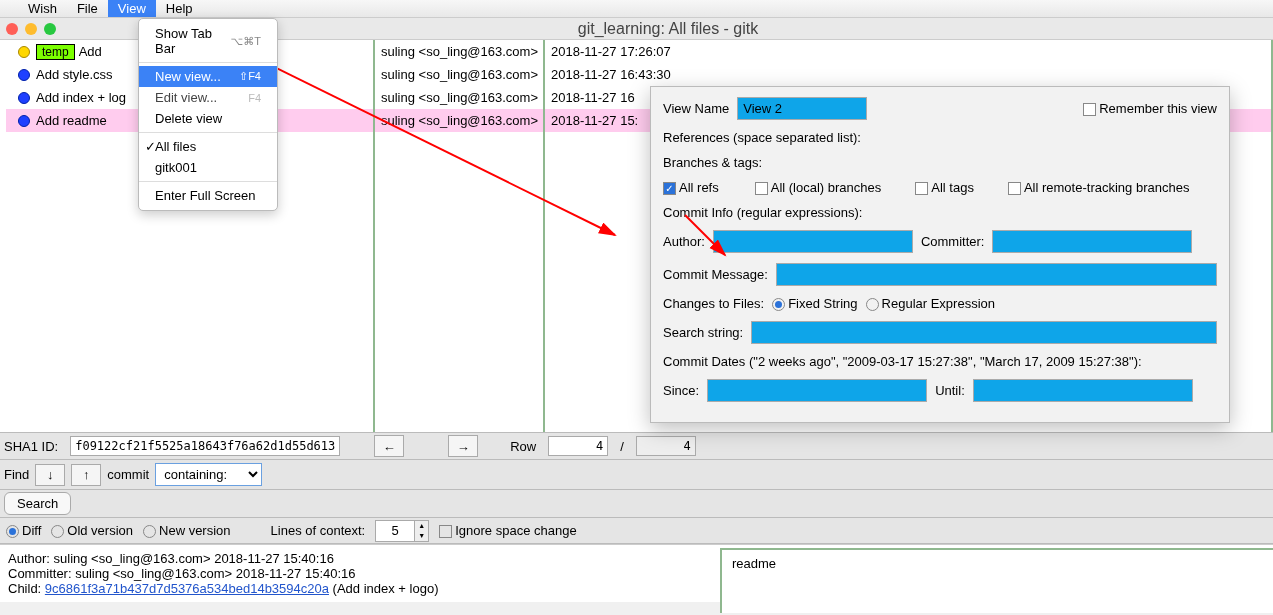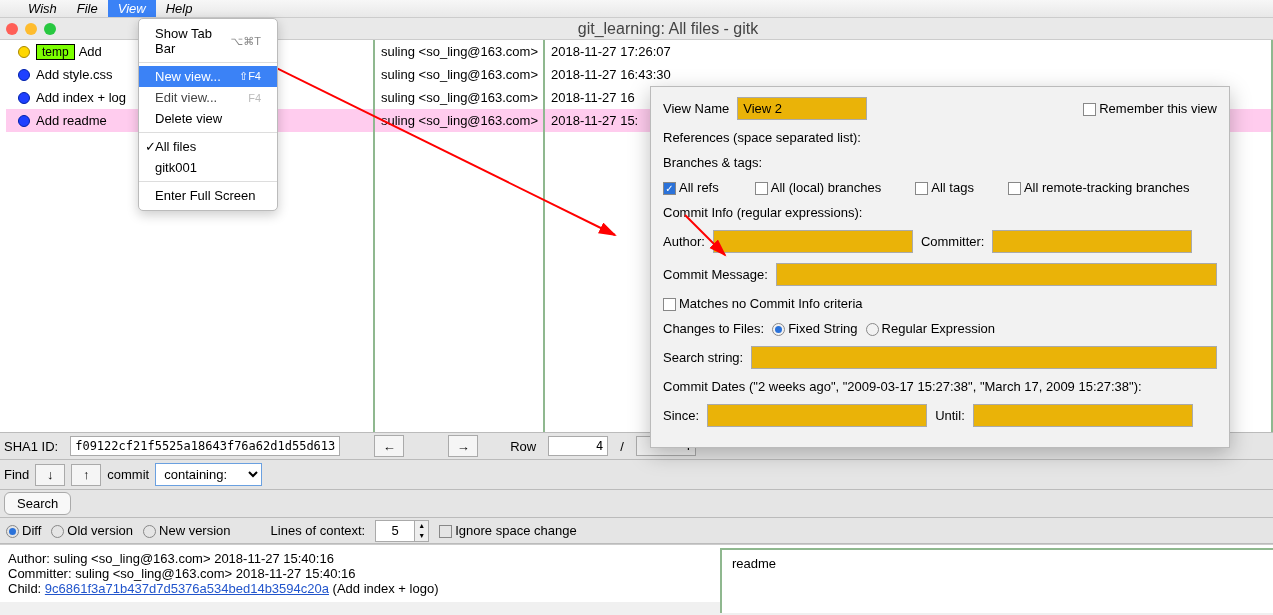--- a/index.html
+++ b/index.html
@@ -1,21 +1,21 @@
 <!DOCTYPE html>
 <html><head>
   <meta charset="utf-8">
   <style>
     * { margin: 0; padding: 0; box-sizing: border-box; font-family: -apple-system, "Helvetica Neue", Arial, sans-serif; font-size: 13px; }
     body { background: #f0f0f0; width: 1273px; height: 615px; overflow: hidden; position: relative; }
     
     
     .menubar { height: 18px; background: linear-gradient(#f7f7f7, #e8e8e8); display: flex; align-items: center; padding-left: 8px; border-bottom: 1px solid #ccc; }
     .menubar .apple { margin-right: 10px; }
-    .menubar .mitem { padding: 1px 10px; cursor: default; font-style: italic; }
+    .menubar .mitem { padding: 1px 10px; cursor: default; }
     .menubar .mitem.active { background: #3b82f6; color: #fff; }
     
     
     .winheader { height: 22px; display: flex; align-items: center; padding-left: 6px; background: #e9e9e9; border-bottom: 1px solid #ccc; }
     .tl { width: 12px; height: 12px; border-radius: 50%; margin-right: 7px; }
     .tl.r { background: #ff5f57; } .tl.y { background: #febc2e; } .tl.g { background: #28c840; }
     .wintitle { flex: 1; text-align: center; color: #444; font-size: 16px; }
     
     
     .dropdown { position: absolute; left: 138px; top: 18px; width: 140px; background: #fff; border: 1px solid #bbb; border-radius: 5px; box-shadow: 0 4px 12px rgba(0,0,0,.2); z-index: 100; padding: 4px 0; }
@@ -67,21 +67,21 @@
     
     .details { padding: 6px 8px; background: #fff; font-size: 12px; border-top: 1px solid #ccc; }
     .details .link { color: #2255cc; text-decoration: underline; }
     
     
     .filepanel { position: absolute; right: 0; top: 548px; width: 553px; height: 65px; background: #fff; border-left: 2px solid #8fb88f; border-top: 2px solid #8fb88f; padding: 6px 10px; }
     
     
     .dialog { position: absolute; left: 650px; top: 86px; width: 580px; background: #f2f2f2; border: 1px solid #bbb; box-shadow: 0 6px 20px rgba(0,0,0,.25); padding: 10px 12px; z-index: 50; }
     .dialog .row { display: flex; align-items: center; margin-bottom: 10px; gap: 8px; flex-wrap: wrap; }
-    .dialog input[type=text] { border: 1px solid #aaa; padding: 3px 5px; background: #eab308; }
+    .dialog input[type=text] { border: 1px solid #aaa; padding: 3px 5px; background: #0ea5e9; }
     .dialog .cbox { background: #fff; }
     .dialog .cbox.on { background: #2b72d9; }
     .dialog .cbox.on::after { content: "✓"; color: #fff; font-size: 10px; display: block; text-align: center; line-height: 11px; }
     .redbox { position: absolute; border: 3px solid #ff0000; pointer-events: none; }
     .redtext { color: #ff0000; font-size: 18px; font-weight: 500; position: absolute; }
     
     
     .arrow { position: absolute; z-index: 60; pointer-events: none; }
   </style>
 </head>
@@ -249,23 +249,20 @@
     <span>Author:</span>
     <input type="text" style="width: 200px;">
     <span>Committer:</span>
     <input type="text" style="width: 200px;">
   </div>
   <div class="row">
     <span>Commit Message:</span>
     <input type="text" style="flex: 1 1 0%;">
   </div>
   <div class="row">
-      <label><span class="cbox"></span><span>Matches no Commit Info criteria</span></label>
-    </div>
-  <div class="row">
     <span>Changes to Files:</span>
     <label><span class="radio on"></span><span>Fixed String</span></label>
     <label><span class="radio"></span><span>Regular Expression</span></label>
   </div>
   <div class="row">
     <span>Search string:</span>
     <input type="text" style="flex: 1 1 0%;">
   </div>
   <div class="row">
       <span>Commit Dates ("2 weeks ago", "2009-03-17 15:27:38", "March 17, 2009 15:27:38"):</span>

